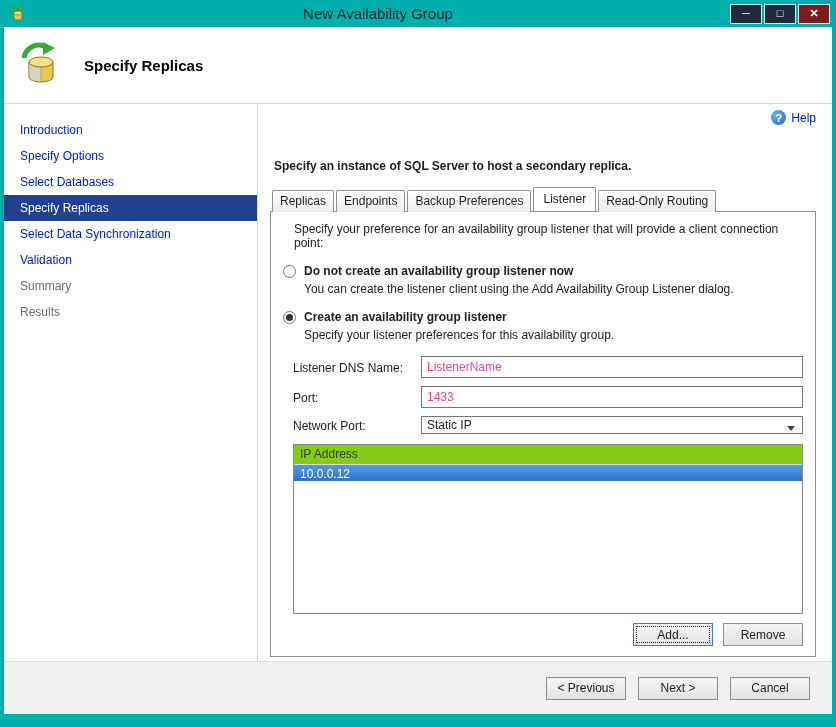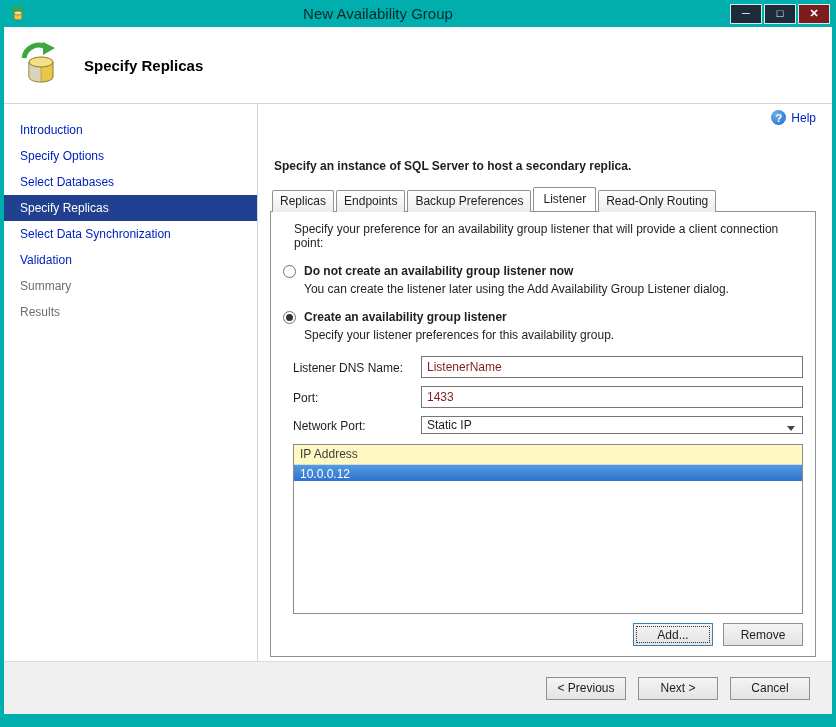--- a/index.html
+++ b/index.html
@@ -88,36 +88,36 @@
   }
   .radio.checked::after { content:""; width:7px; height:7px; border-radius:50%; background:#343434; }
   .radio-label { font-weight:bold; }
   .radio-desc { margin:4px 0 14px 25px; color:#1e1e1e; }
 
   
   .form { display:grid; grid-template-columns:128px 1fr; row-gap:8px; align-items:center; margin:12px 4px 10px 14px; }
   .form-label { padding-top:1px; }
   .text-input {
     width:100%; height:22px; border:1px solid #767676; background:#fff;
-    padding:0 5px; font:inherit; color:#7f1d1d;
+    padding:0 5px; font:inherit; color:#ec4899;
   }
   .select {
     width:100%; height:18px; border:1px solid #767676; background:#fff;
     display:flex; align-items:center; padding:0 5px; cursor:pointer; position:relative;
   }
   .select .arrow {
     position:absolute; right:7px; top:9px;
     width:0; height:0; border-left:4px solid transparent;
     border-right:4px solid transparent; border-top:5px solid #444;
   }
 
   
   .ip-list { border:1px solid #8a8a8a; margin:4px 4px 0 14px; height:170px; background:#fff; overflow:hidden; }
   .ip-header {
-    padding:2px 6px 3px; color:#3c3c3c; background:#fef9c3;
+    padding:2px 6px 3px; color:#3c3c3c; background:#84cc16;
     border-bottom:1px solid #d9d9d9;
   }
   .ip-row { padding:2px 6px 0; cursor:pointer; }
   .ip-row.selected { background:linear-gradient(#539be2,#2f72cf); color:#ffffff; }
 
   .list-buttons { display:flex; justify-content:flex-end; gap:10px; margin:9px 4px 4px; }
 
   .btn {
     min-width:80px; height:23px;
     background:linear-gradient(#f4f4f4,#e3e3e3);
@@ -199,21 +199,21 @@
       </div>
 
       <div class="panel">
 
         <div class="panel-intro">Specify your preference for an availability group listener that will provide a client connection point:</div>
 
         <div class="radio-row">
           <span class="radio"></span>
           <span class="radio-label">Do not create an availability group listener now</span>
         </div>
-        <div class="radio-desc">You can create the listener later using the Add Availability Group Listener dialog.</div>
+        <div class="radio-desc">You can create the listener client using the Add Availability Group Listener dialog.</div>
 
         <div class="radio-row">
           <span class="radio checked"></span>
           <span class="radio-label">Create an availability group listener</span>
         </div>
         <div class="radio-desc">Specify your listener preferences for this availability group.</div>
 
         <div class="form">
           <div class="form-label">Listener DNS Name:</div>
           <input class="text-input" type="text" value="ListenerName" style="">

